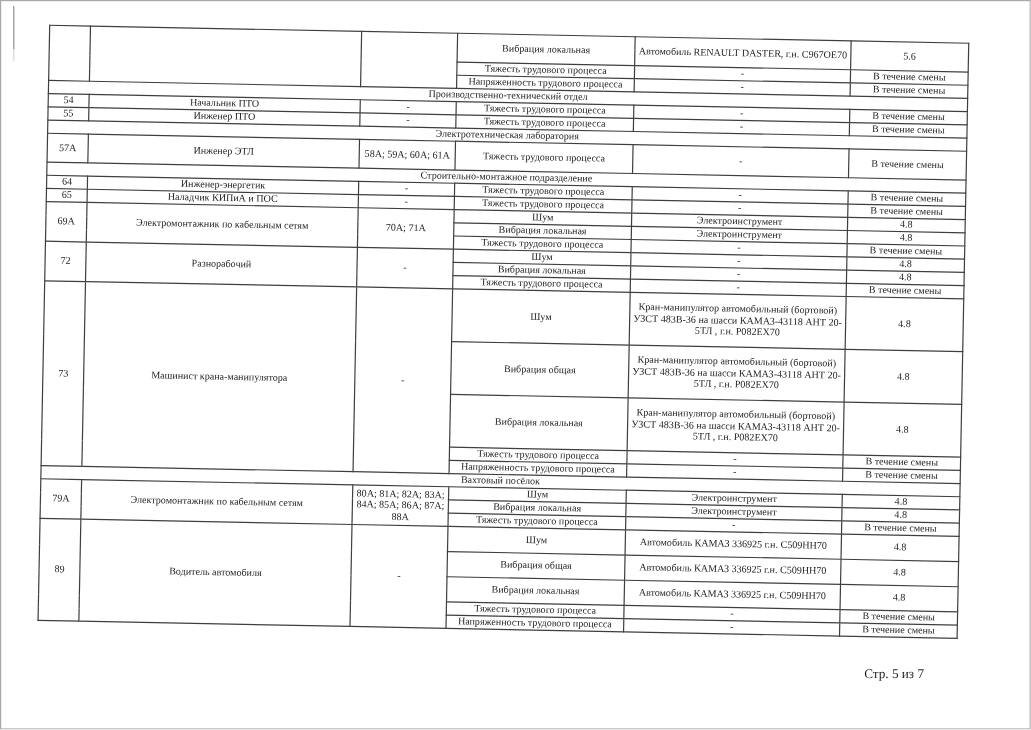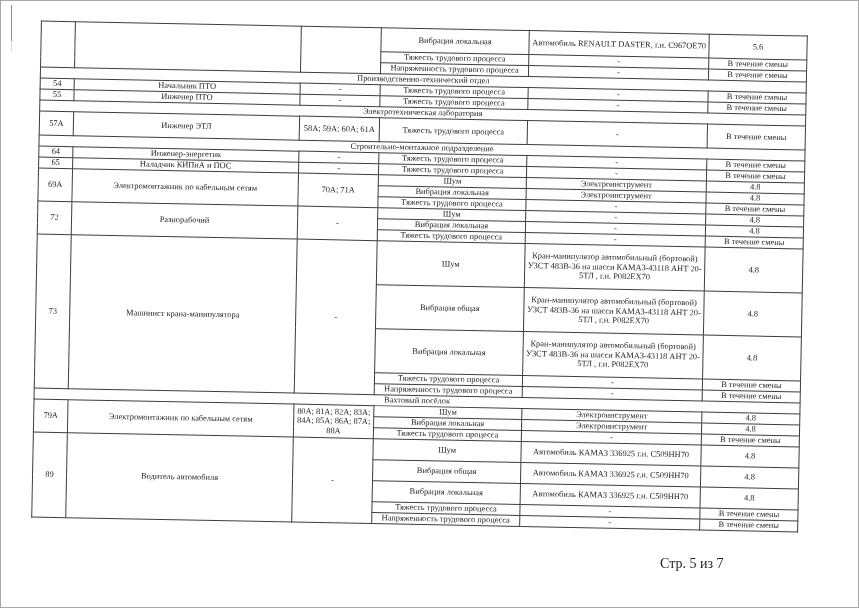--- a/index.html
+++ b/index.html
@@ -35,21 +35,21 @@
     padding:0 2px;overflow:hidden;
     font-family:"Liberation Serif", serif;
   }
   tr.h1{height:11px;}
   tr.h2{height:24px;}
   tr.h2b{height:21px;}
   tr.h4{height:44px;}
   td.section-cell{font-size:8.6px;}
   .footer{
     position:absolute;top:556px;left:660px;width:110px;
-    font-size:14px;color:#1d1d1d;text-align:left;
+    font-size:11px;color:#1d1d1d;text-align:right;
     font-family:"Liberation Serif", serif;
   }
 </style>
 </head>
 <body>
 
 <div class="page-frame"></div>
 <div class="scan-artifact"></div>
 <div class="scan-artifact-2"></div>
 

